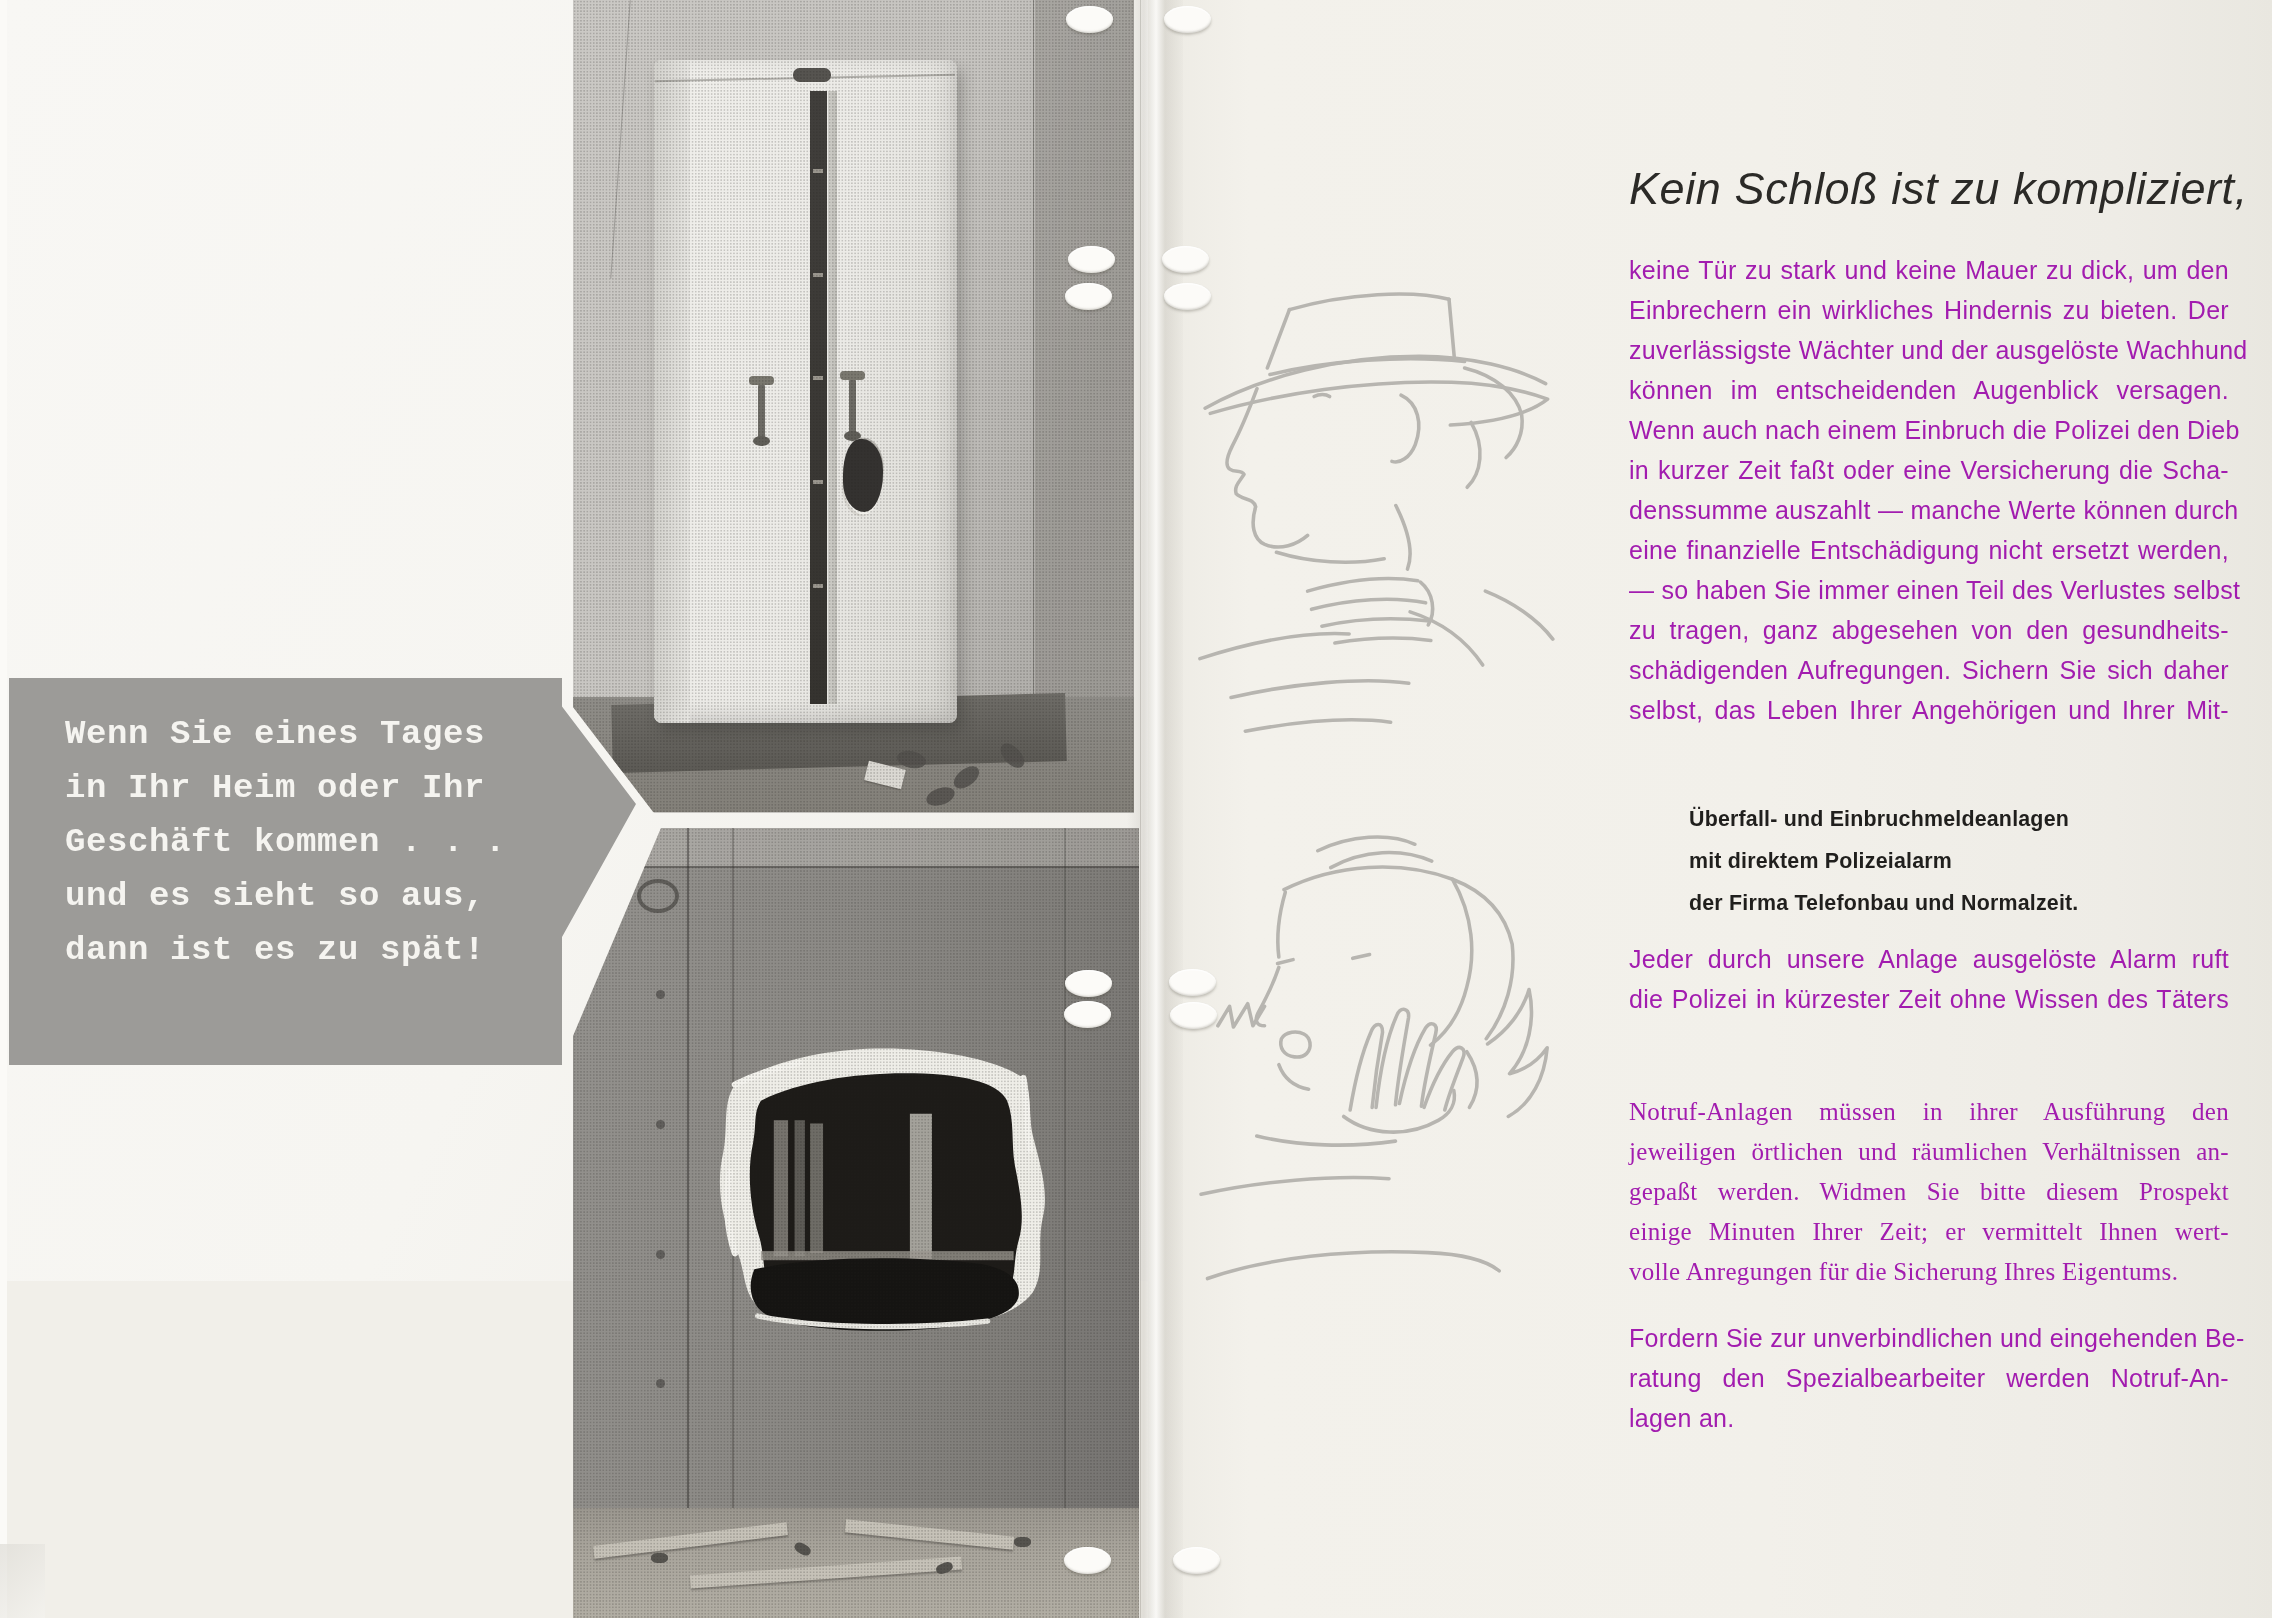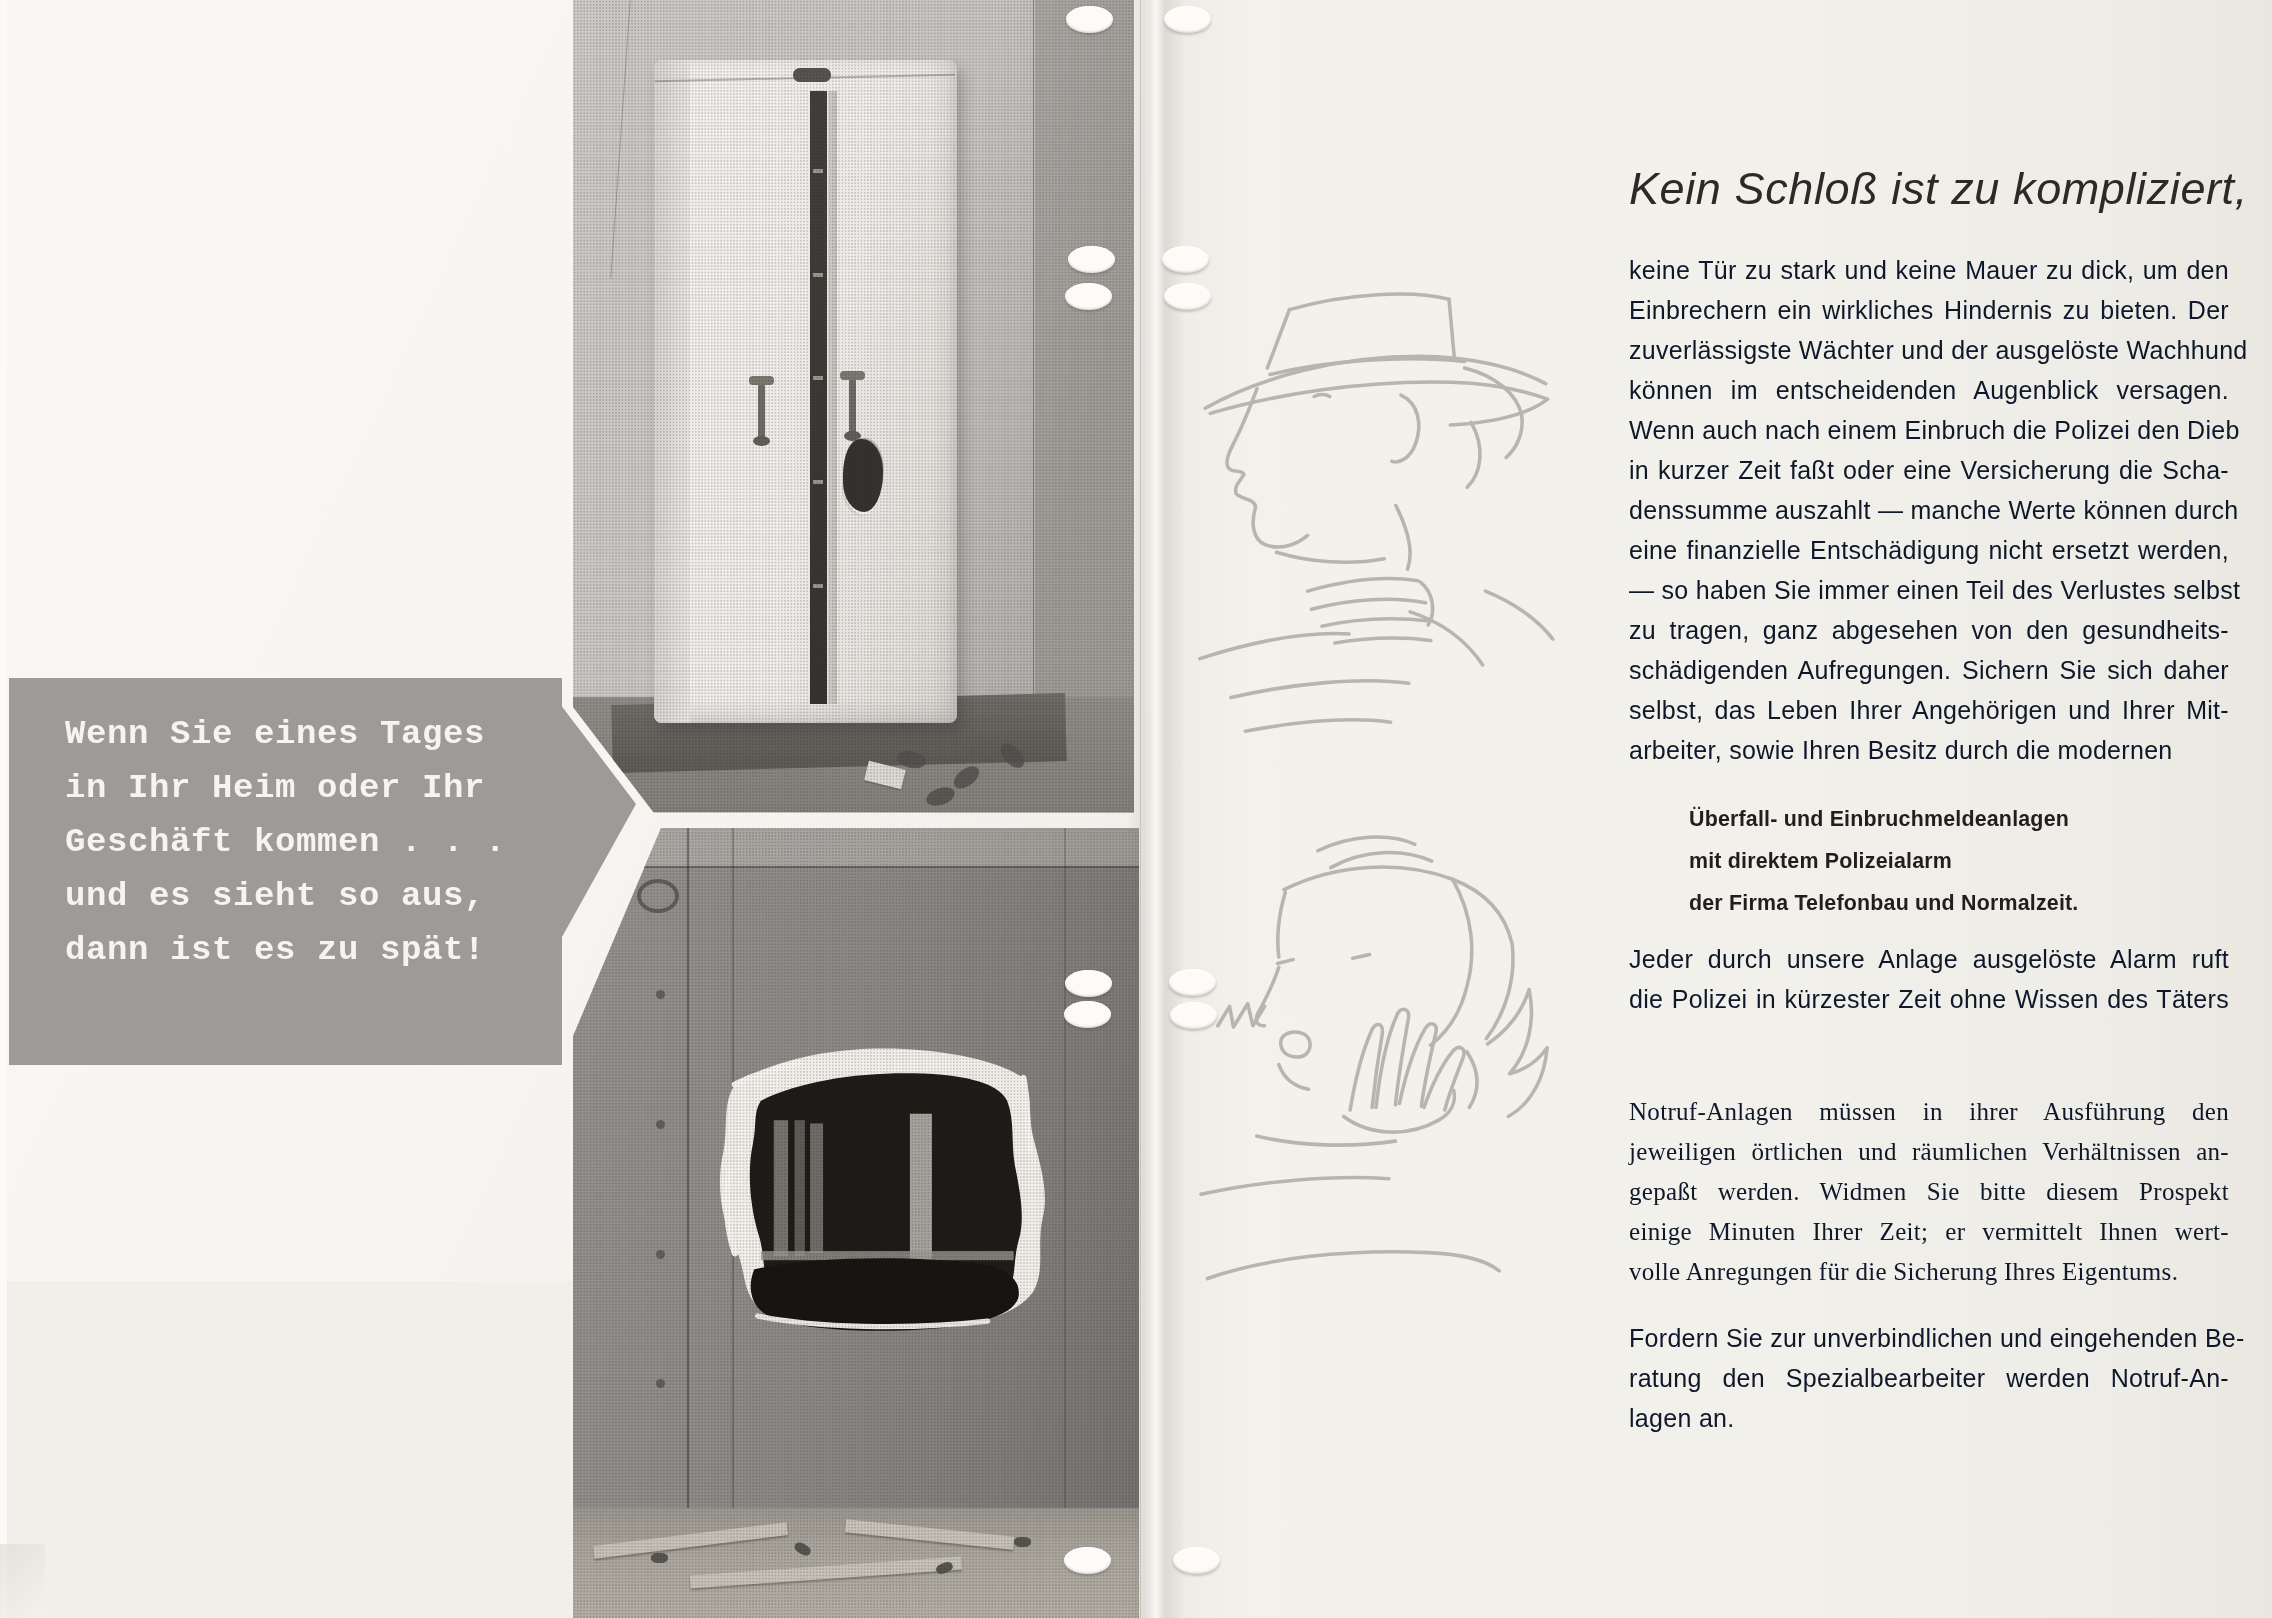--- a/index.html
+++ b/index.html
@@ -72,21 +72,21 @@
   .hole{position:absolute;width:47px;height:27px;border-radius:50%;background:#fcfbf8;
     box-shadow:0 1.9px 2.6px rgba(60,55,45,0.25), inset 0 1.3px 1.3px rgba(255,255,255,0.9), inset 0 -1.3px 1.9px rgba(120,115,105,0.25);}
 
   
   .sketch{position:absolute;}
   .sketch path{fill:none;stroke:#b7b5b0;stroke-width:5.5;stroke-linecap:round;stroke-linejoin:round;}
 
   
   .txtblock{position:absolute;left:1629px;width:600px;}
   #heading{top:163px;font-size:45px;font-style:italic;color:#2b2a27;letter-spacing:0.6px;white-space:nowrap;}
-  .bl{font-size:25px;line-height:40px;color:#0f172a;letter-spacing:0.3px;white-space:nowrap;}
+  .bl{font-size:25px;line-height:40px;color:#a21caf;letter-spacing:0.3px;white-space:nowrap;}
   .jl{text-align:justify;text-align-last:justify;}
   .nl{text-align:left;}
   .emph .bl{font-size:21.4px;font-weight:bold;line-height:42px;color:#201f1d;letter-spacing:0.2px;}
   #emphasis{padding-left:60px;}
   #para1{top:250px;} #emphasis{top:798px;} #para2{top:939px;} #para3{top:1092px;font-family:Liberation Serif, serif;} #para4{top:1318px;}
 
   .edge-strip{position:absolute;left:0;top:0;width:6.5px;height:1619px;background:#fbfaf7;}
   .corner-wedge{position:absolute;left:0;top:1544px;width:45px;height:75px;background:linear-gradient(135deg,#dedcd6,#f4f3ef);opacity:.7;}
 </style>
 </head>
@@ -253,21 +253,20 @@
     <div class="bl jl">zuverlässigste Wächter und der ausgelöste Wachhund</div>
     <div class="bl jl">können im entscheidenden Augenblick versagen.</div>
     <div class="bl jl">Wenn auch nach einem Einbruch die Polizei den Dieb</div>
     <div class="bl jl">in kurzer Zeit faßt oder eine Versicherung die Scha-</div>
     <div class="bl jl">denssumme auszahlt — manche Werte können durch</div>
     <div class="bl jl">eine finanzielle Entschädigung nicht ersetzt werden,</div>
     <div class="bl jl">— so haben Sie immer einen Teil des Verlustes selbst</div>
     <div class="bl jl">zu tragen, ganz abgesehen von den gesundheits-</div>
     <div class="bl jl">schädigenden Aufregungen. Sichern Sie sich daher</div>
     <div class="bl jl">selbst, das Leben Ihrer Angehörigen und Ihrer Mit-</div>
-    <div class="bl nl">arbeiter, sowie Ihren Besitz durch die modernen</div>
   </div>
 
   <div class="txtblock emph" id="emphasis">
     <div class="bl nl">Überfall- und Einbruchmeldeanlagen</div>
     <div class="bl nl">mit direktem Polizeialarm</div>
     <div class="bl nl">der Firma Telefonbau und Normalzeit.</div>
   </div>
 
   <div class="txtblock" id="para2">
     <div class="bl jl">Jeder durch unsere Anlage ausgelöste Alarm ruft</div>

